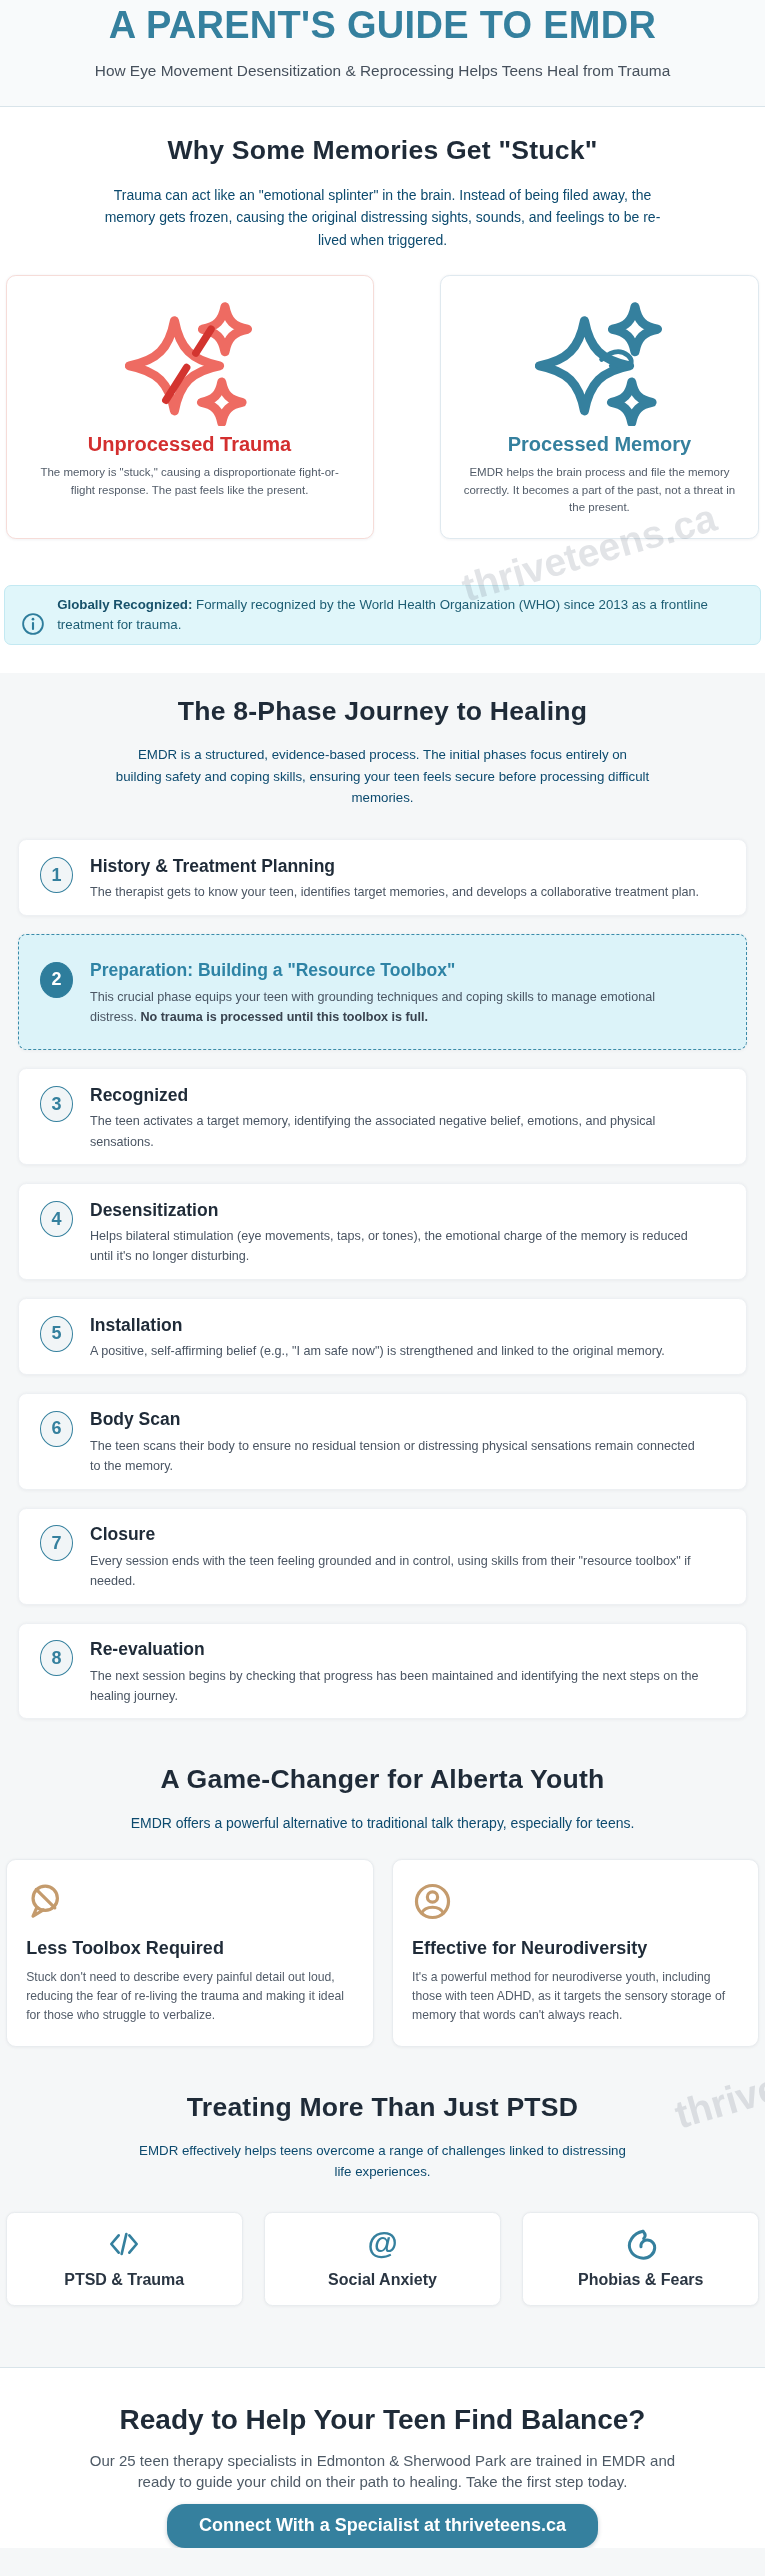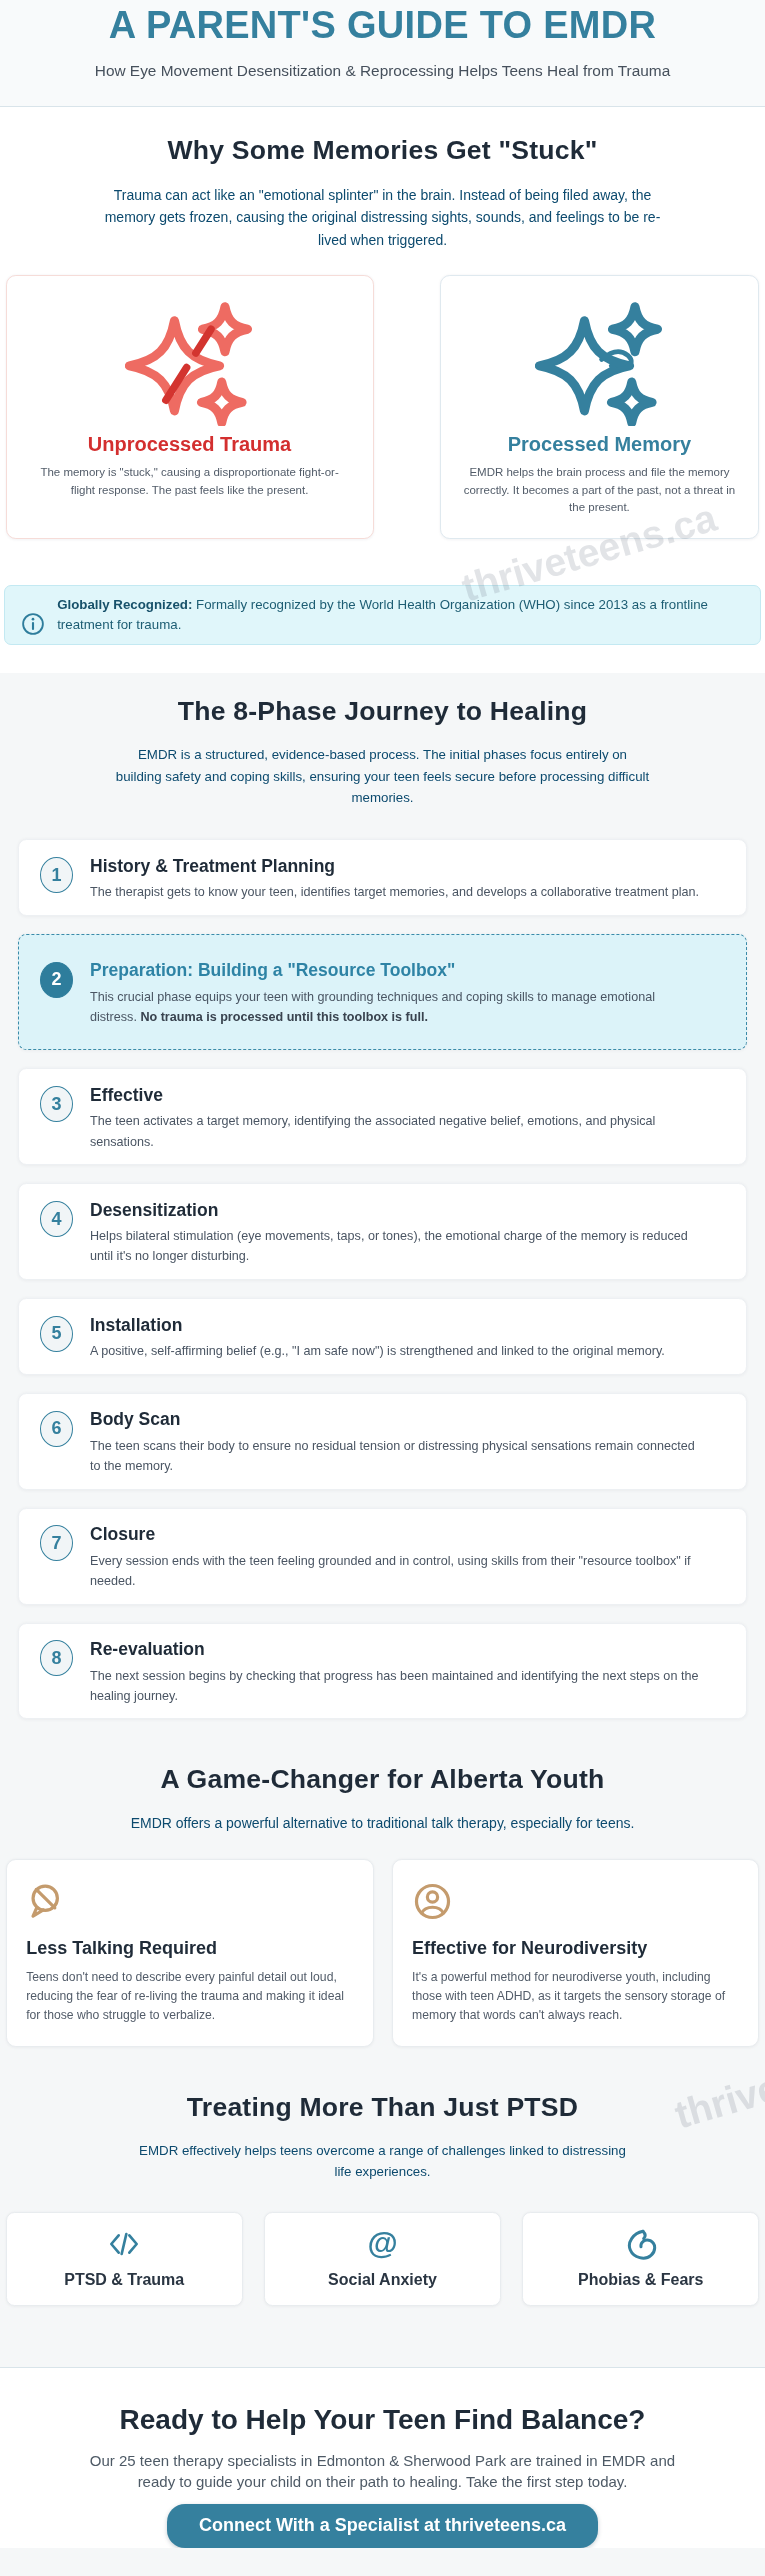--- a/index.html
+++ b/index.html
@@ -170,21 +170,21 @@
         <div class="num">2</div>
         <div>
             <h3>Preparation: Building a "Resource Toolbox"</h3>
           <p><span>This crucial phase equips your teen with grounding techniques and coping skills to manage emotional distress. </span><b>No trauma is processed until this toolbox is full.</b></p>
           </div>
       </div>
 
       <div class="phase">
         <div class="num">3</div>
         <div>
-            <h3>Effective</h3>
+            <h3>Recognized</h3>
           <p><span>The teen activates a target memory, identifying the associated negative belief, emotions, and physical sensations.</span><b></b></p>
           </div>
       </div>
 
       <div class="phase">
         <div class="num">4</div>
         <div>
             <h3>Desensitization</h3>
           <p><span>Helps bilateral stimulation (eye movements, taps, or tones), the emotional charge of the memory is reduced until it's no longer disturbing.</span><b></b></p>
           </div>
@@ -228,22 +228,22 @@
       <h2 class="sec-title">A Game-Changer for Alberta Youth</h2>
       <p class="sec-intro" style="margin-top:17px;">EMDR offers a powerful alternative to traditional talk therapy, especially for teens.</p>
 
       <div class="game-cards">
         <div class="game-card">
           <svg viewBox="0 0 64 64">
             <circle cx="30" cy="27" r="19" class="stroke" stroke="#c49b6d" stroke-width="5"></circle>
             <path d="M17 41 L11 55 L27 45" class="stroke" stroke="#c49b6d" stroke-width="5"></path>
             <line x1="16" y1="13" x2="45" y2="42" class="stroke" stroke="#c49b6d" stroke-width="5"></line>
           </svg>
-          <h3>Less Talking Required</h3>
-          <p>Teens don't need to describe every painful detail out loud, reducing the fear of re-living the trauma and making it ideal for those who struggle to verbalize.</p>
+          <h3>Less Toolbox Required</h3>
+          <p>Stuck don't need to describe every painful detail out loud, reducing the fear of re-living the trauma and making it ideal for those who struggle to verbalize.</p>
         </div>
 
         <div class="game-card">
           <svg viewBox="0 0 64 64">
             <circle cx="32" cy="32" r="25" class="stroke" stroke="#c49b6d" stroke-width="5"></circle>
             <circle cx="32" cy="25" r="8" class="stroke" stroke="#c49b6d" stroke-width="5"></circle>
             <path d="M15 50 C21 38 43 38 49 50" class="stroke" stroke="#c49b6d" stroke-width="5"></path>
           </svg>
           <h3>Effective for Neurodiversity</h3>
           <p>It's a powerful method for neurodiverse youth, including those with teen ADHD, as it targets the sensory storage of memory that words can't always reach.</p>

